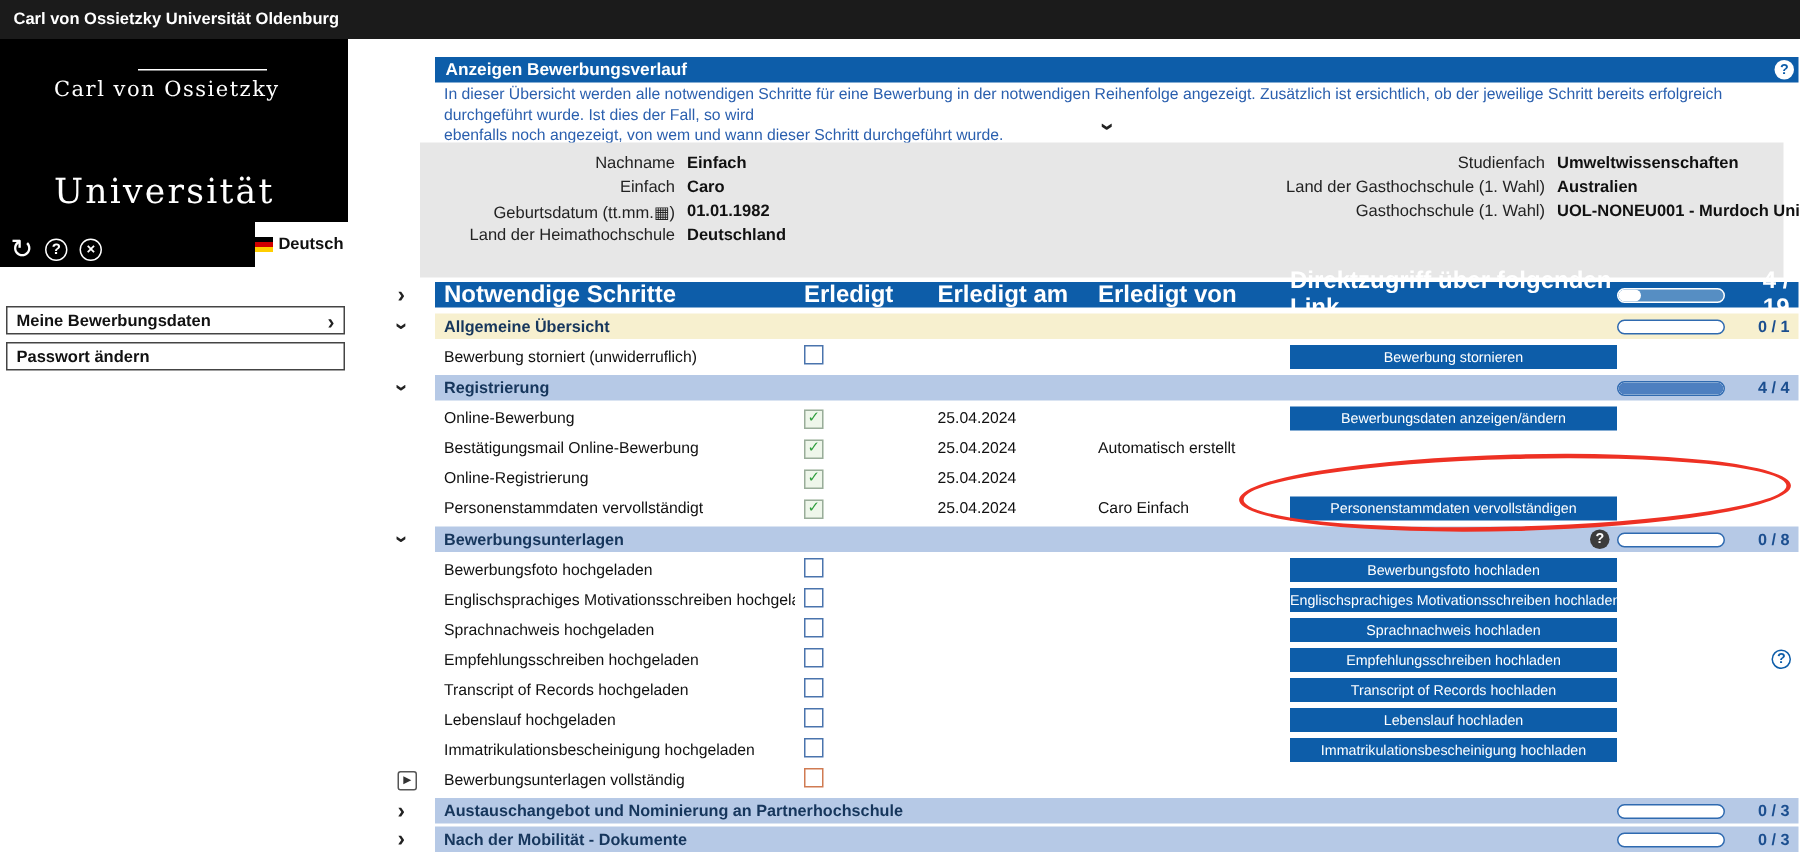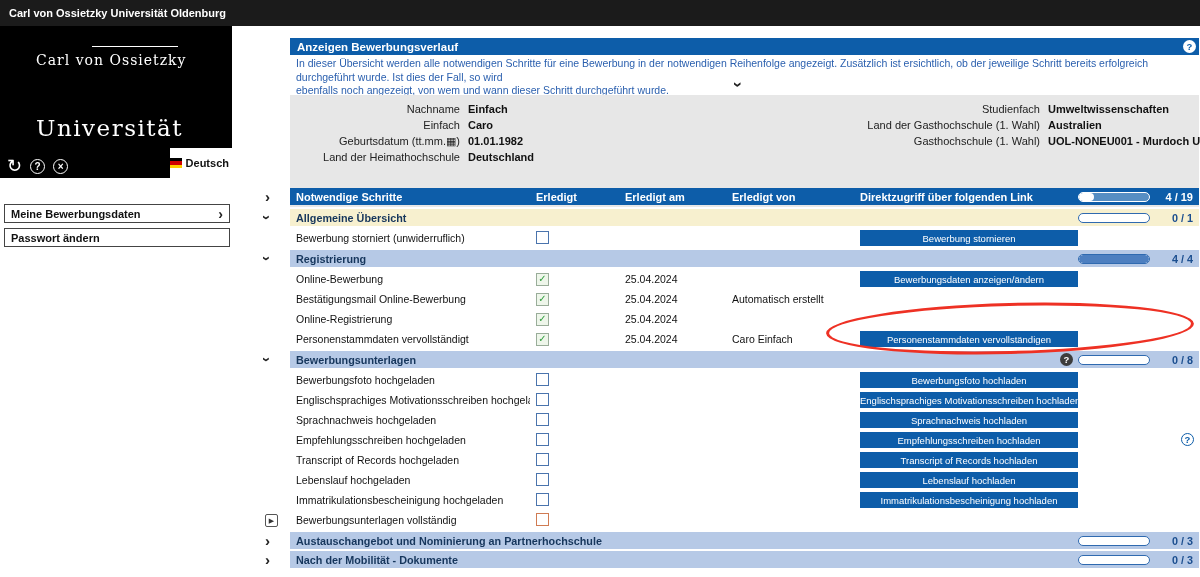--- a/index.html
+++ b/index.html
@@ -39,35 +39,35 @@
   .app-header { position:absolute; left:290px; top:38px; width:909px; height:17px; background:#0d5da9; color:#fff;
                 font-weight:bold; font-size:11.5px; display:flex; align-items:center; padding-left:7px; }
   .help { width:13px; height:13px; border-radius:50%; display:inline-flex; align-items:center; justify-content:center;
           font-size:9.5px; font-weight:bold; cursor:pointer; flex:none; }
   .help.on-blue { background:#fff; color:#0d5da9; position:absolute; right:3px; top:2px; }
   .help.light { background:#fff; color:#0d5da9; border:1px solid #0d5da9; }
   .help.dark { background:#3c3c3c; color:#fff; margin-right:5px; }
   .intro { position:absolute; left:296px; top:57px; width:900px; color:#2a5fae; font-size:10.5px; line-height:13.5px; }
   .caret-collapse { position:absolute; left:736px; top:76px; font-size:17px; font-weight:bold; color:#222;
                     transform:rotate(90deg); cursor:pointer; line-height:1; }
-  .profile { position:absolute; left:290px; top:95px; width:909px; height:112px; background:#e7e7e7; }
+  .profile { position:absolute; left:280px; top:95px; width:909px; height:90px; background:#e7e7e7; }
   .kv { display:flex; height:16px; align-items:center; }
   .kv-label { width:170px; text-align:right; color:#222; white-space:nowrap; }
   .kv-value { margin-left:8px; font-weight:bold; white-space:nowrap; }
   .profile-left { position:absolute; left:0; top:6px; }
   .profile-right { position:absolute; left:530px; top:6px; }
   .profile-right .kv-label { width:220px; }
 
   
   .steps { position:absolute; left:255px; top:188px; width:944px; font-size:10.5px; }
   .row { display:flex; align-items:stretch; }
   .gutter { width:35px; flex:none; display:flex; align-items:center; padding-left:10px; gap:4px; }
   .rowbody { flex:1; display:flex; align-items:center; position:relative; }
   .row.header-row { height:17px; margin-bottom:4px; }
-  .row.header-row .rowbody { background:#0d5da9; color:#fff; font-weight:bold; font-size:11px; }
+  .row.header-row .rowbody { background:#0d5da9; color:#fff; font-weight:bold; font-size:16px; }
   .row.task { height:20px; }
   .row.sec { height:17px; margin:2px 0; }
   .sec .rowbody { font-weight:bold; color:#16365c; font-size:10.8px; }
   .sec-blue { background:#b6c9e6; }
   .sec-yellow { background:#f7f0cf; }
   .c-label { width:240px; padding-left:6px; white-space:nowrap; overflow:hidden; }
   .c-check { width:95px; padding-left:6px; }
   .c-date { width:107px; }
   .c-by { width:128px; white-space:nowrap; }
   .c-btn { width:218px; display:flex; }

